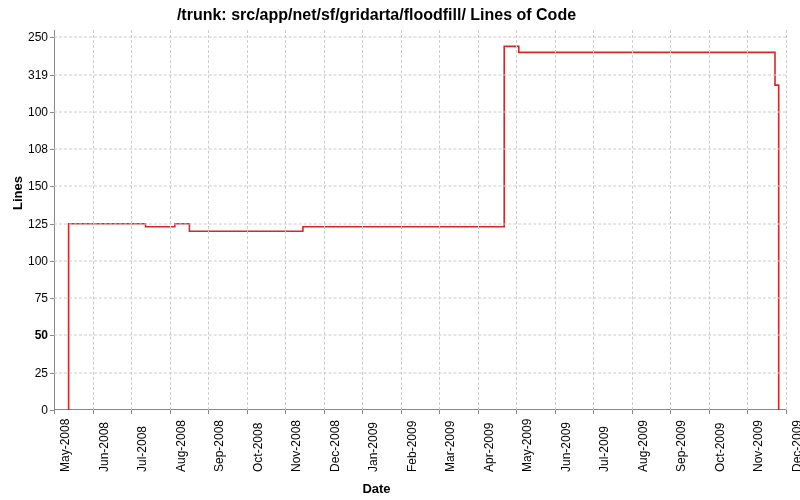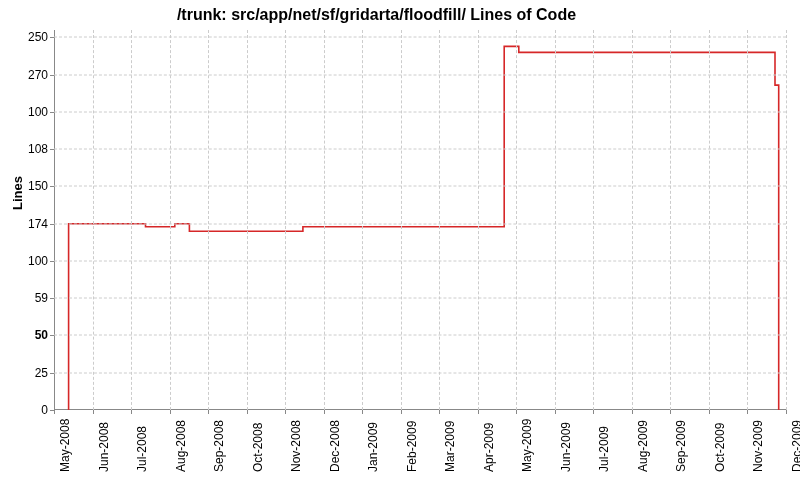--- a/index.html
+++ b/index.html
@@ -114,51 +114,52 @@
     stroke: #d62728;
     stroke-width: 1.6;
   }
 </style>
 </head>
 <body>
 
 <div class="chart-wrap">
   <div class="title">/trunk: src/app/net/sf/gridarta/floodfill/ Lines of Code</div>
   <div class="ylabel">Lines</div>
+  <div class="xlabel">Date</div>
   <div class="plot-area"></div>
   <svg class="series" viewBox="0 0 732 380" preserveAspectRatio="none">
     <polyline points="14.6,380.0 14.6,193.7 91.5,193.7 91.5,196.7 120.8,196.7 120.8,193.7 135.4,193.7 135.4,201.2 248.9,201.2 248.9,196.7 450.2,196.7 450.2,16.4 464.8,16.4 464.8,22.4 721.0,22.4 721.0,55.1 724.7,55.1 724.7,380.0"></polyline>
   </svg>
 <div class="ytick" style="top: 410px;">0</div>
     <div class="ytick-mark" style="top: 410px;"></div>
     <div class="ytick" style="top: 372.745px;">25</div>
     <div class="ytick-mark" style="top: 372.745px;"></div>
     <div class="grid-h" style="top: 372.745px;"></div>
     <div class="ytick" style="top: 335.49px; font-weight: bold;">50</div>
     <div class="ytick-mark" style="top: 335.49px;"></div>
     <div class="grid-h" style="top: 335.49px;"></div>
-    <div class="ytick" style="top: 298.235px;">59</div>
+    <div class="ytick" style="top: 298.235px;">75</div>
     <div class="ytick-mark" style="top: 298.235px;"></div>
     <div class="grid-h" style="top: 298.235px;"></div>
     <div class="ytick" style="top: 260.98px;">100</div>
     <div class="ytick-mark" style="top: 260.98px;"></div>
     <div class="grid-h" style="top: 260.98px;"></div>
-    <div class="ytick" style="top: 223.725px;">174</div>
+    <div class="ytick" style="top: 223.725px;">125</div>
     <div class="ytick-mark" style="top: 223.725px;"></div>
     <div class="grid-h" style="top: 223.725px;"></div>
     <div class="ytick" style="top: 186.471px;">150</div>
     <div class="ytick-mark" style="top: 186.471px;"></div>
     <div class="grid-h" style="top: 186.471px;"></div>
     <div class="ytick" style="top: 149.216px;">108</div>
     <div class="ytick-mark" style="top: 149.216px;"></div>
     <div class="grid-h" style="top: 149.216px;"></div>
     <div class="ytick" style="top: 111.961px;">100</div>
     <div class="ytick-mark" style="top: 111.961px;"></div>
     <div class="grid-h" style="top: 111.961px;"></div>
-    <div class="ytick" style="top: 74.7059px;">270</div>
+    <div class="ytick" style="top: 74.7059px;">319</div>
     <div class="ytick-mark" style="top: 74.7059px;"></div>
     <div class="grid-h" style="top: 74.7059px;"></div>
     <div class="ytick" style="top: 37.451px;">250</div>
     <div class="ytick-mark" style="top: 37.451px;"></div>
     <div class="grid-h" style="top: 37.451px;"></div>
     <div class="xtick-mark" style="left: 54px;"></div>
     <div class="xtick" style="left: 58px; top: 472px;">May-2008</div>
     <div class="xtick-mark" style="left: 92.5263px;"></div>
     <div class="grid-v" style="left: 92.5263px;"></div>
     <div class="xtick" style="left: 96.5263px; top: 472px;">Jun-2008</div>

